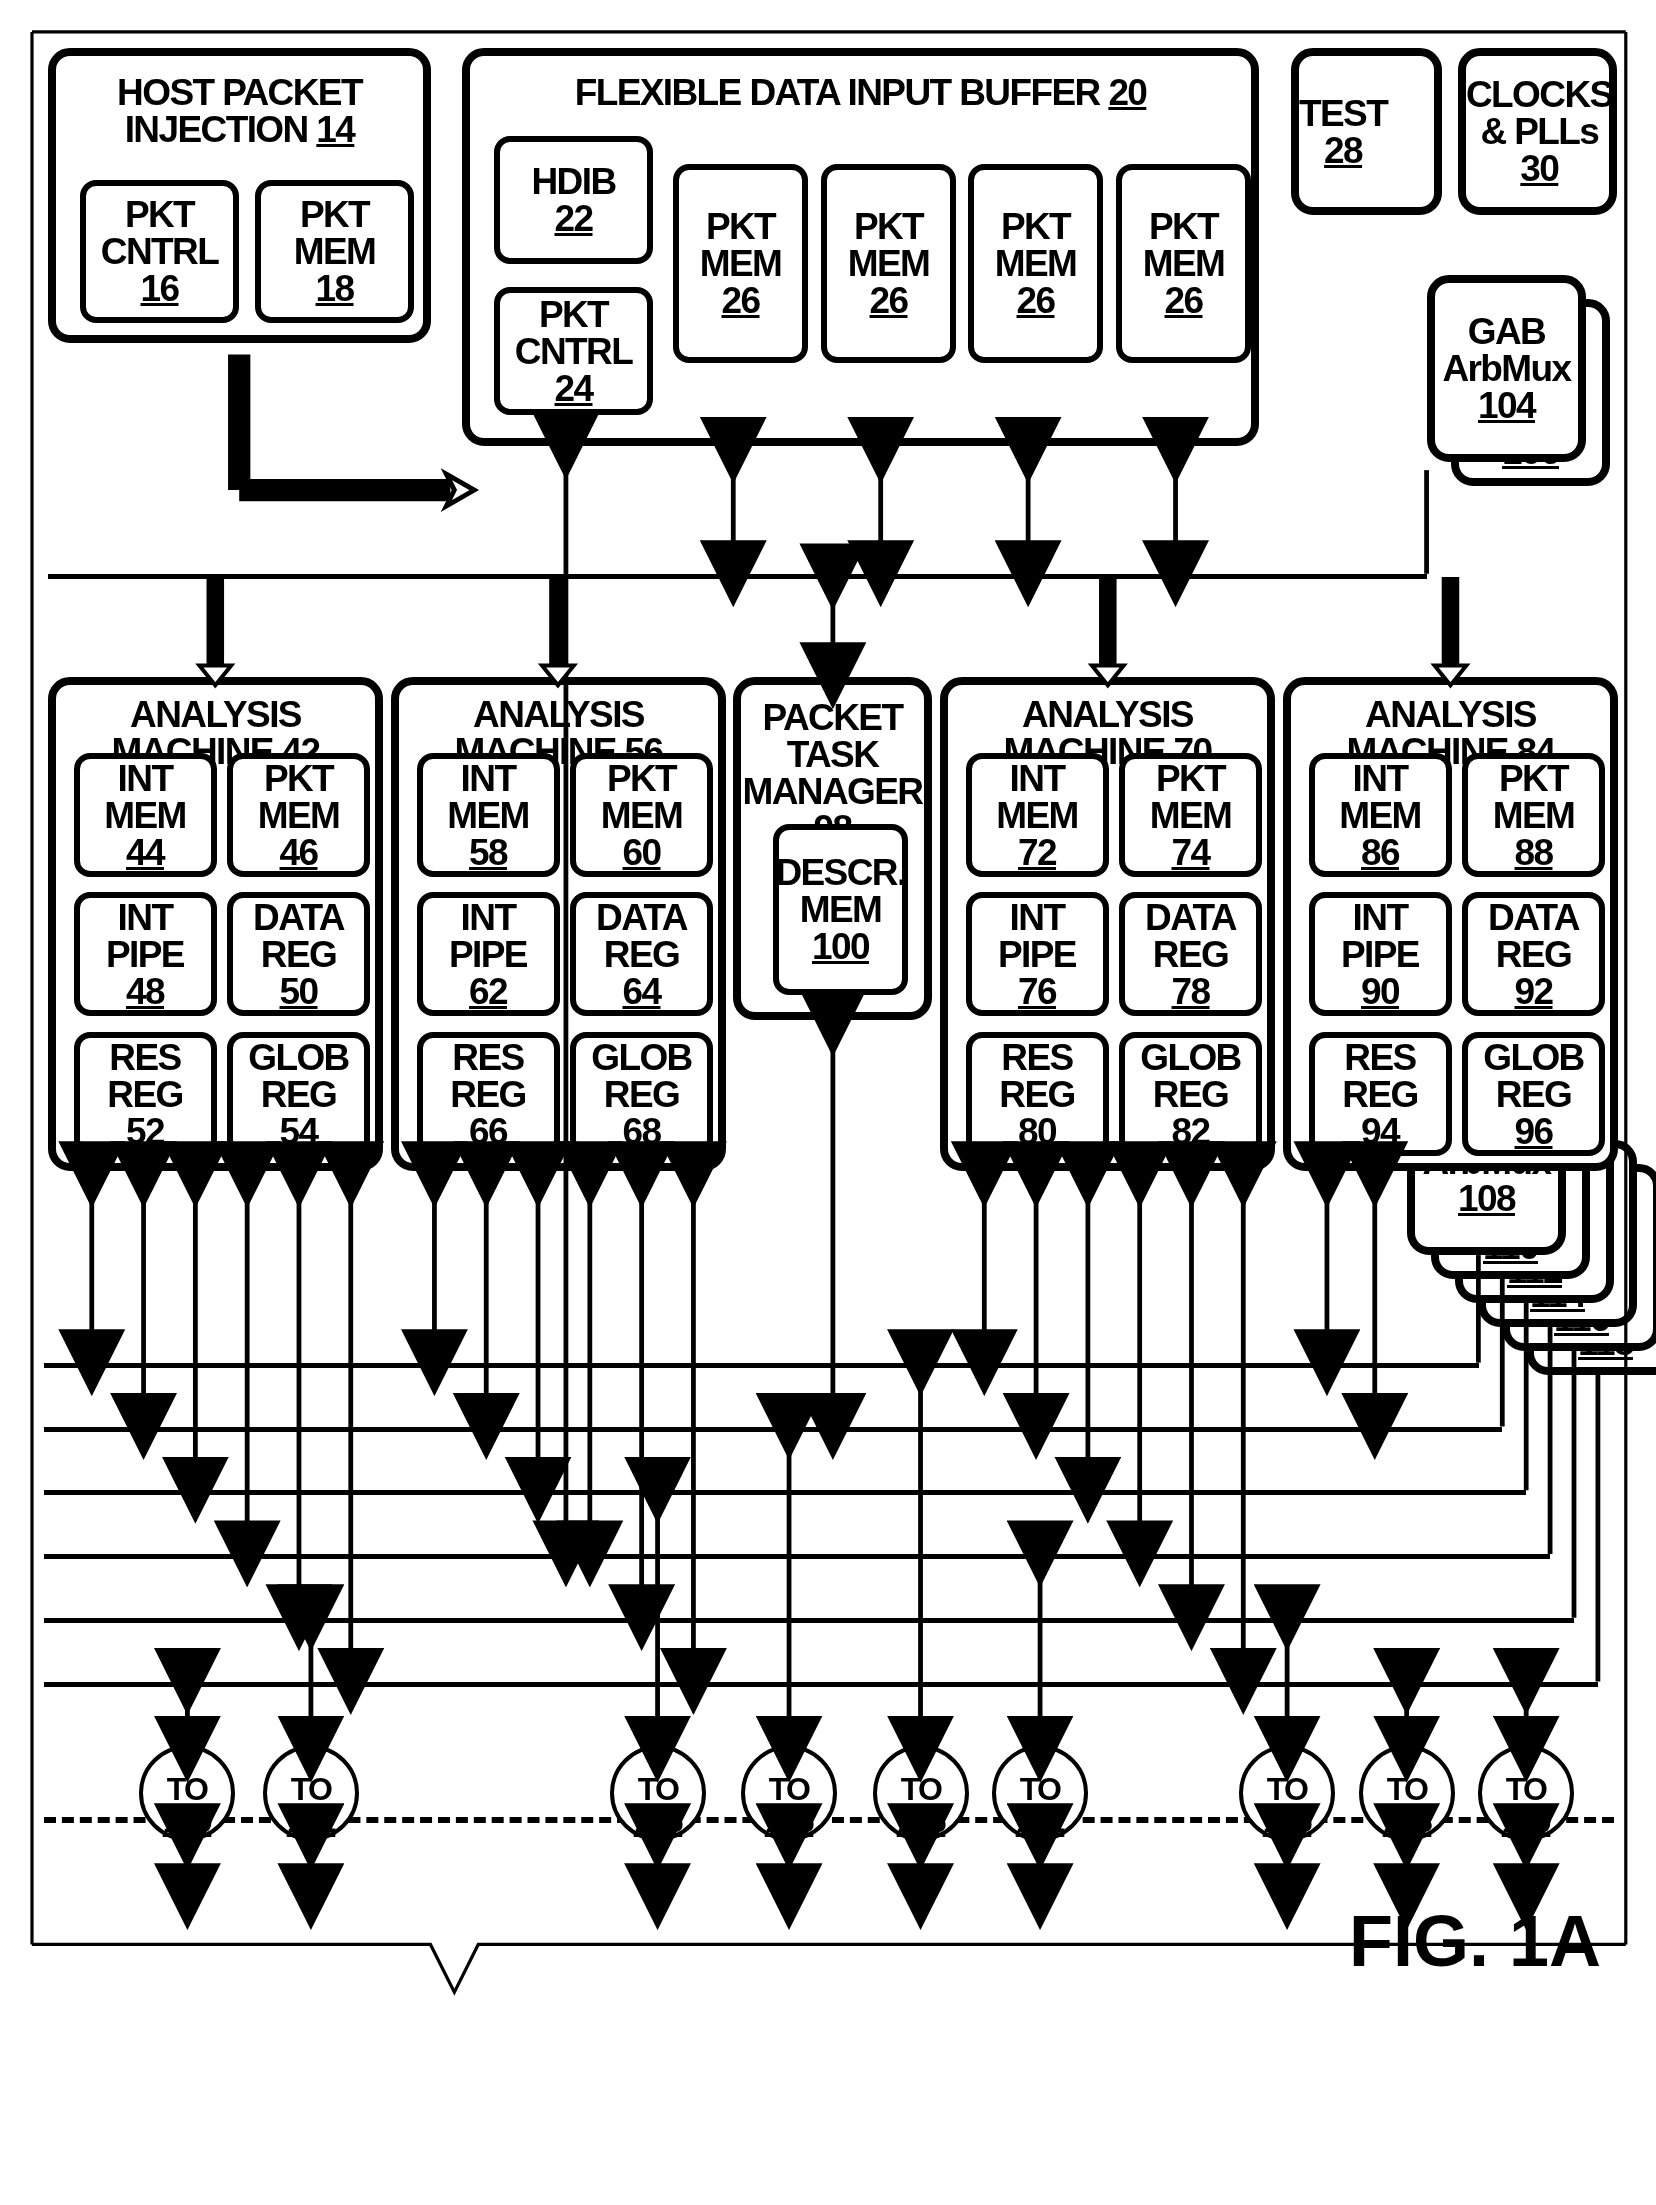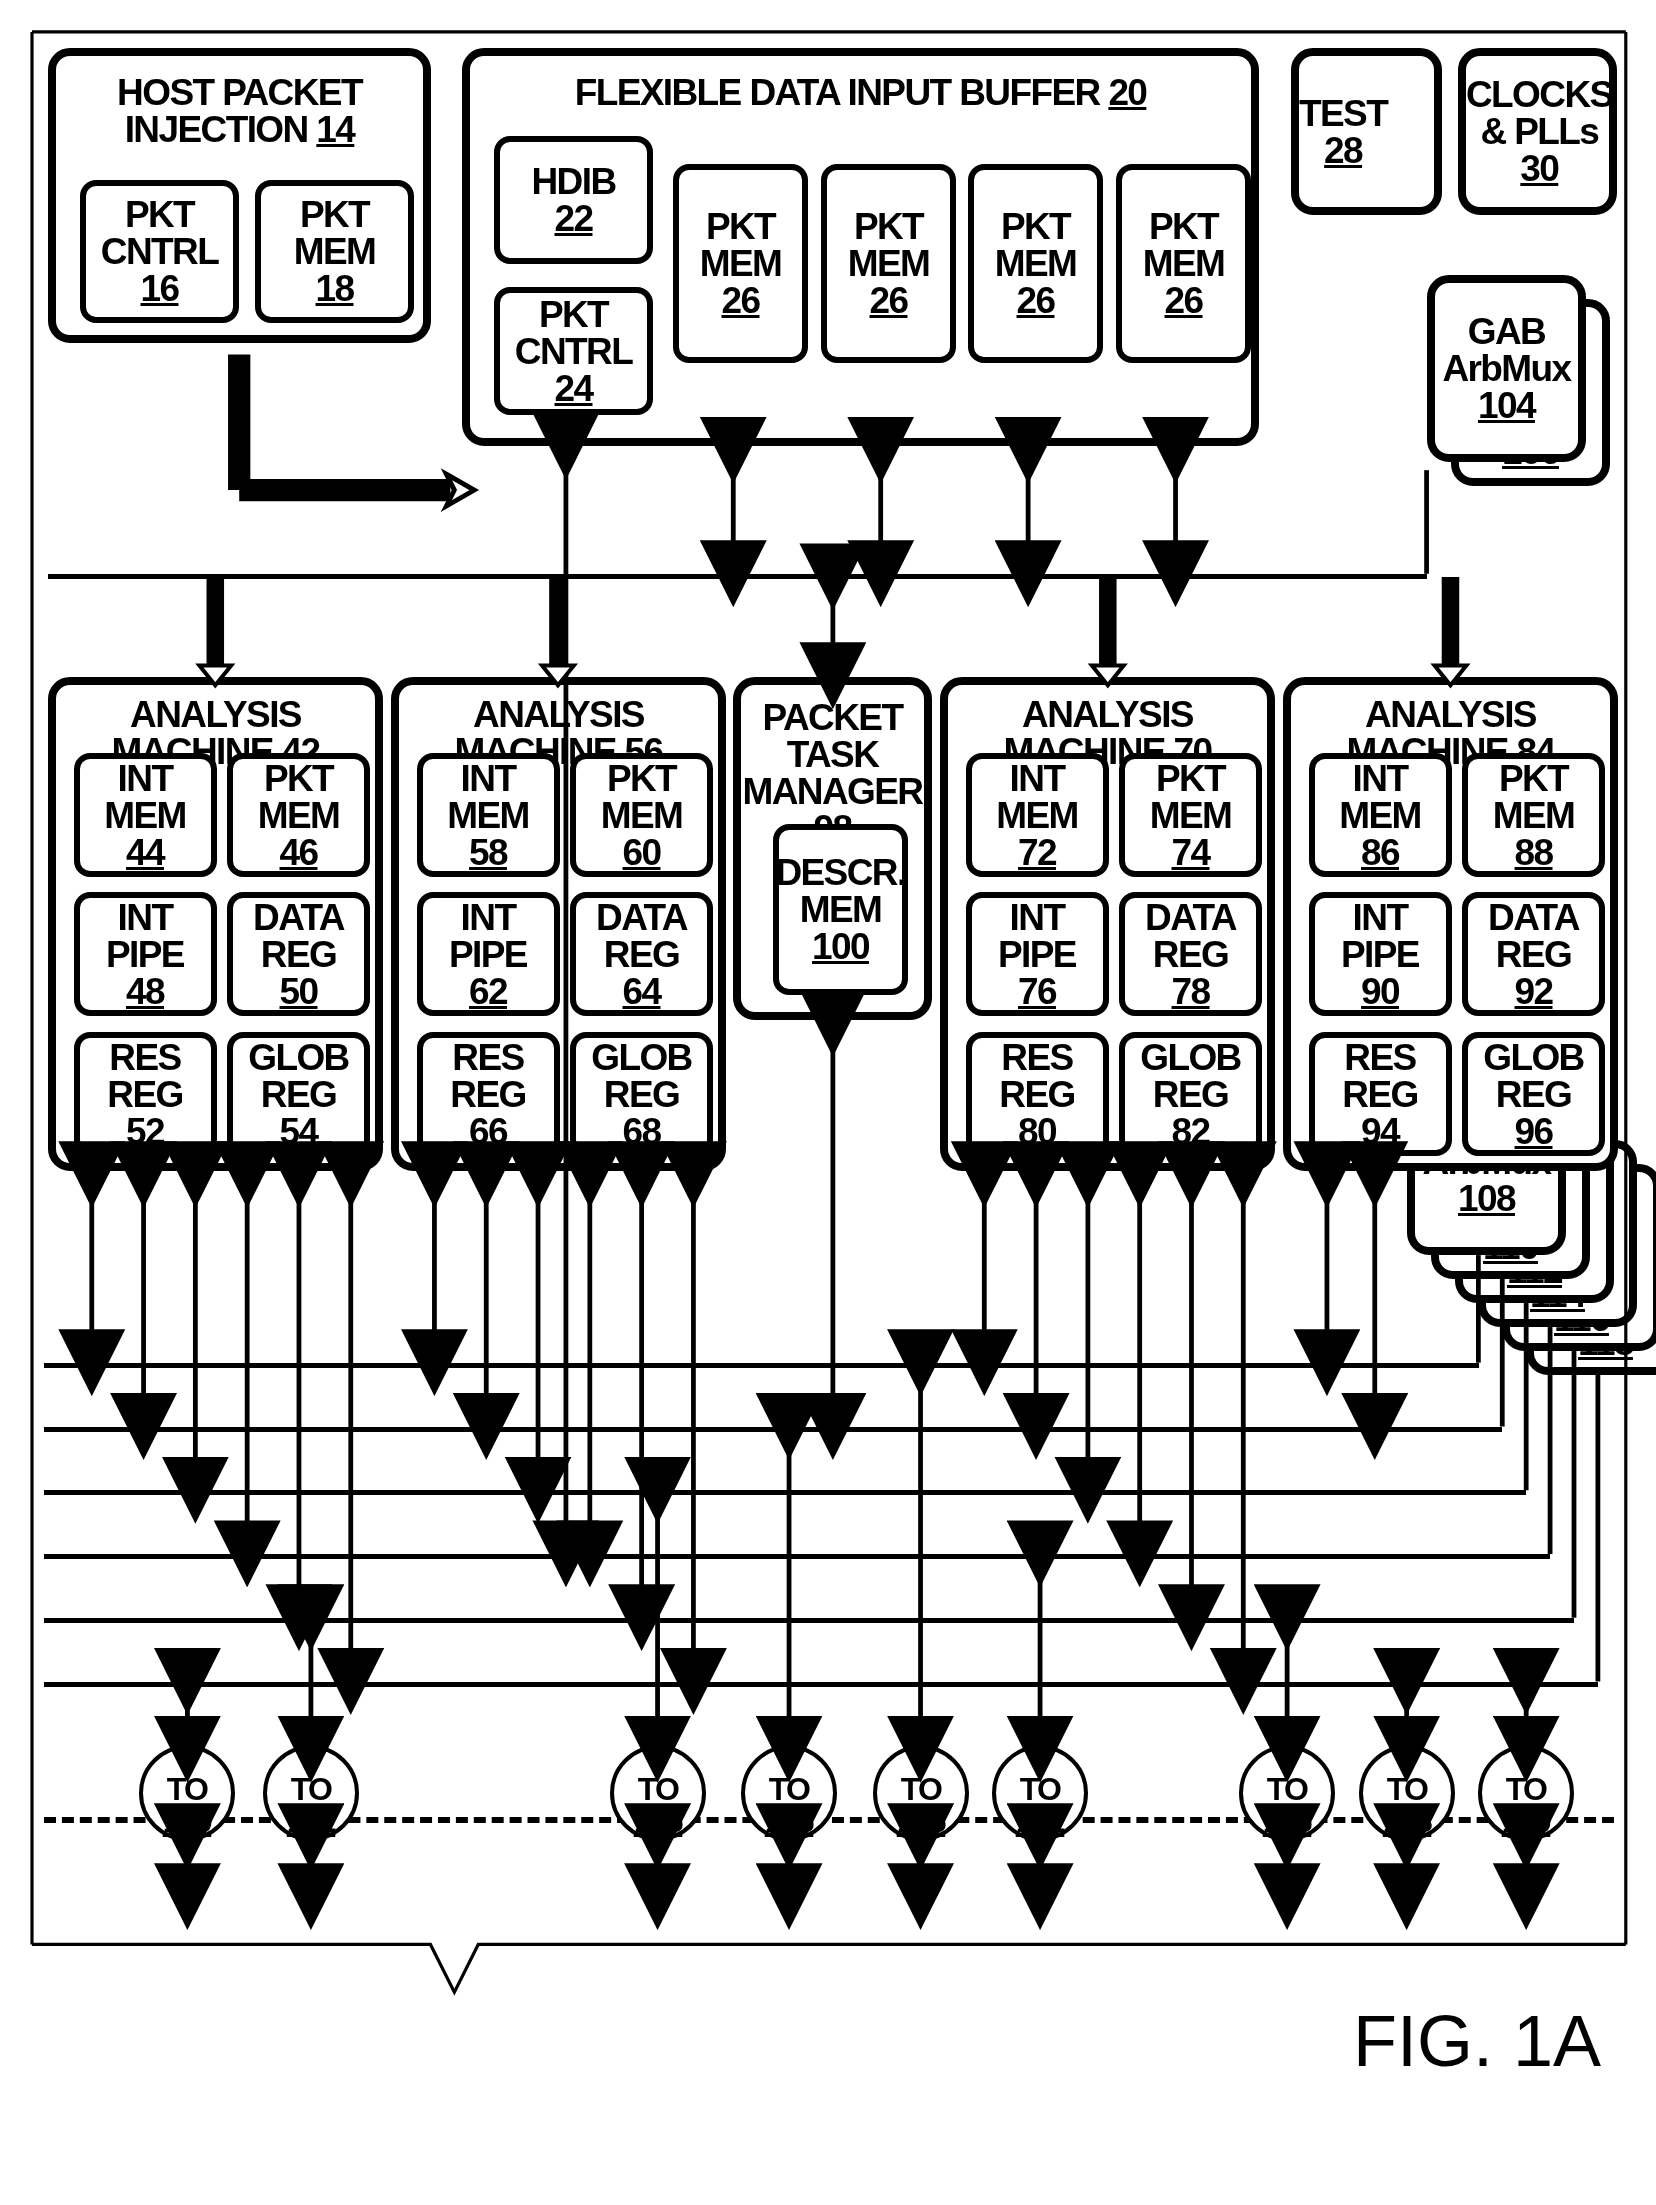--- a/index.html
+++ b/index.html
@@ -394,16 +394,16 @@
       <line x1="1915" y1="2305" x2="1915" y2="2380"></line>
     </g>
 
     <path d="M 40,40 L 2040,40" stroke="#000" stroke-width="4" fill="none"></path>
     <path d="M 40,40 L 40,2440" stroke="#000" stroke-width="4" fill="none"></path>
     <path d="M 2040,40 L 2040,2440" stroke="#000" stroke-width="4" fill="none"></path>
 
     <path d="M 40,2440 L 540,2440 L 570,2500 L 600,2440 L 2040,2440" stroke="#000" stroke-width="4" fill="none"></path>
   </svg>
 
-  <div class="fignum" style="right:56px; top:2000px;">FIG. 1A</div>
+  <div class="fignum" style="right:56px; top:1900px;font-weight:bold;">FIG. 1A</div>
 
 </div>
 
 
 </body></html>

